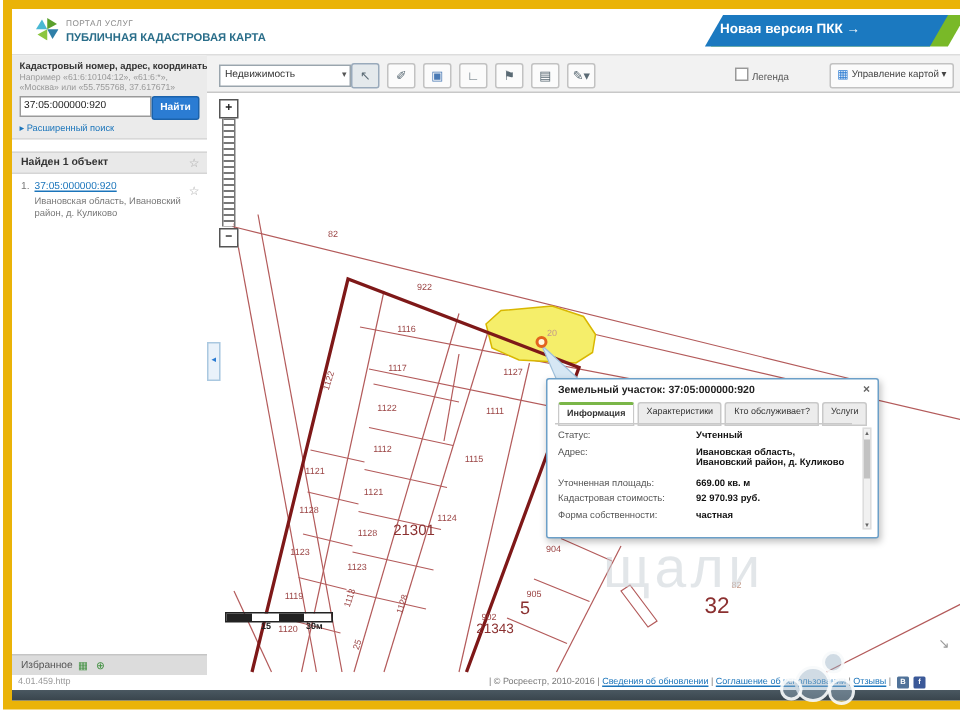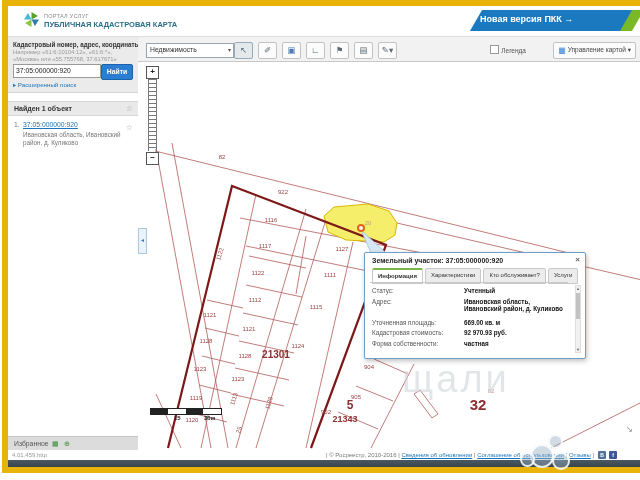--- a/index.html
+++ b/index.html
@@ -53,21 +53,21 @@
   .chk{display:inline-block;width:7px;height:7px;border:1px solid #999;background:#fff;vertical-align:-1px;margin-right:2px}
   .mapctl{position:absolute;right:6px;top:5px;height:15px;border:1px solid #c2c2c2;background:#fbfbfb;border-radius:2px;
           font-size:6.5px;line-height:14px;padding:0 4px;color:#444}
   .grid-ic{color:#2b7cd3;font-size:8px;vertical-align:-1px;margin-right:2px}
 
   
   .map{left:130px;top:56px;width:504px;height:388px;background:#fff;overflow:hidden}
   .mlayer{left:0;top:0;width:504px;height:388px}
   .mlabel{position:absolute;color:#9b4545;font-size:6px;transform:translate(-50%,-50%);white-space:nowrap}
   .mlabel.r{transform:translate(-50%,-50%) rotate(-72deg)}
-  .mlabel.b{color:#8b3030;font-weight:bold}
+  .mlabel.b{color:#8b3030;font-weight:normal}
   .mlabel.f{color:#c49a8a}
   .zoomctl{left:8px;top:4px;width:12px;height:98px}
   .zbox{position:absolute;left:0;width:11px;height:11px;background:#fff;border:1px solid #555;
         font-size:8px;font-weight:bold;text-align:center;line-height:10px;color:#222}
   .zladder{position:absolute;left:2px;top:13px;width:7px;height:72px;
            background:repeating-linear-gradient(to bottom,#777 0 1px,transparent 1px 4px);border-left:1px solid #777;border-right:1px solid #777}
   .collapse{left:0;top:166px;width:7px;height:24px;background:#eaf2fa;border:1px solid #aac8e0;
             color:#2b7cd3;font-size:6px;line-height:22px;text-align:center}
   .scalebar{left:12px;top:346px;width:72px;height:16px}
   .sbarline{position:absolute;left:0;top:0;width:70px;height:5px;border:1px solid #222;
@@ -242,21 +242,21 @@
         <div class="mlabel" style="left: 218px; top: 335px;">905</div>
         <div class="mlabel" style="left: 188px; top: 350px;">902</div>
         <div class="mlabel" style="left: 54px; top: 358px;">1120</div>
         <div class="mlabel f" style="left: 353px; top: 329px;">82</div>
         <div class="mlabel f" style="left: 230px; top: 161px;">20</div>
         <div class="mlabel r" style="left: 82px; top: 192px;">1122</div>
         <div class="mlabel r" style="left: 96px; top: 337px;">1113</div>
         <div class="mlabel r" style="left: 131px; top: 341px;">1128</div>
         <div class="mlabel r" style="left: 101px; top: 368px;">25</div>
         <div class="mlabel b" style="left: 138px; top: 292px; font-size: 10px;">21301</div>
-        <div class="mlabel b" style="left: 192px; top: 357px; font-size: 9px; margin-left: 15px;">21343</div>
+        <div class="mlabel b" style="left: 192px; top: 357px; font-size: 9px;">21343</div>
         <div class="mlabel b" style="left: 212px; top: 343px; font-size: 12px;">5</div>
         <div class="mlabel b" style="left: 340px; top: 342px; font-size: 15px;">32</div>
       </div>
     <div class="a wmark-mid">щали</div>
 
     <div class="a zoomctl">
       <div class="zbox" style="top:0">+</div>
       <div class="zladder"></div>
       <div class="zbox" style="top:86px">−</div>
     </div>

